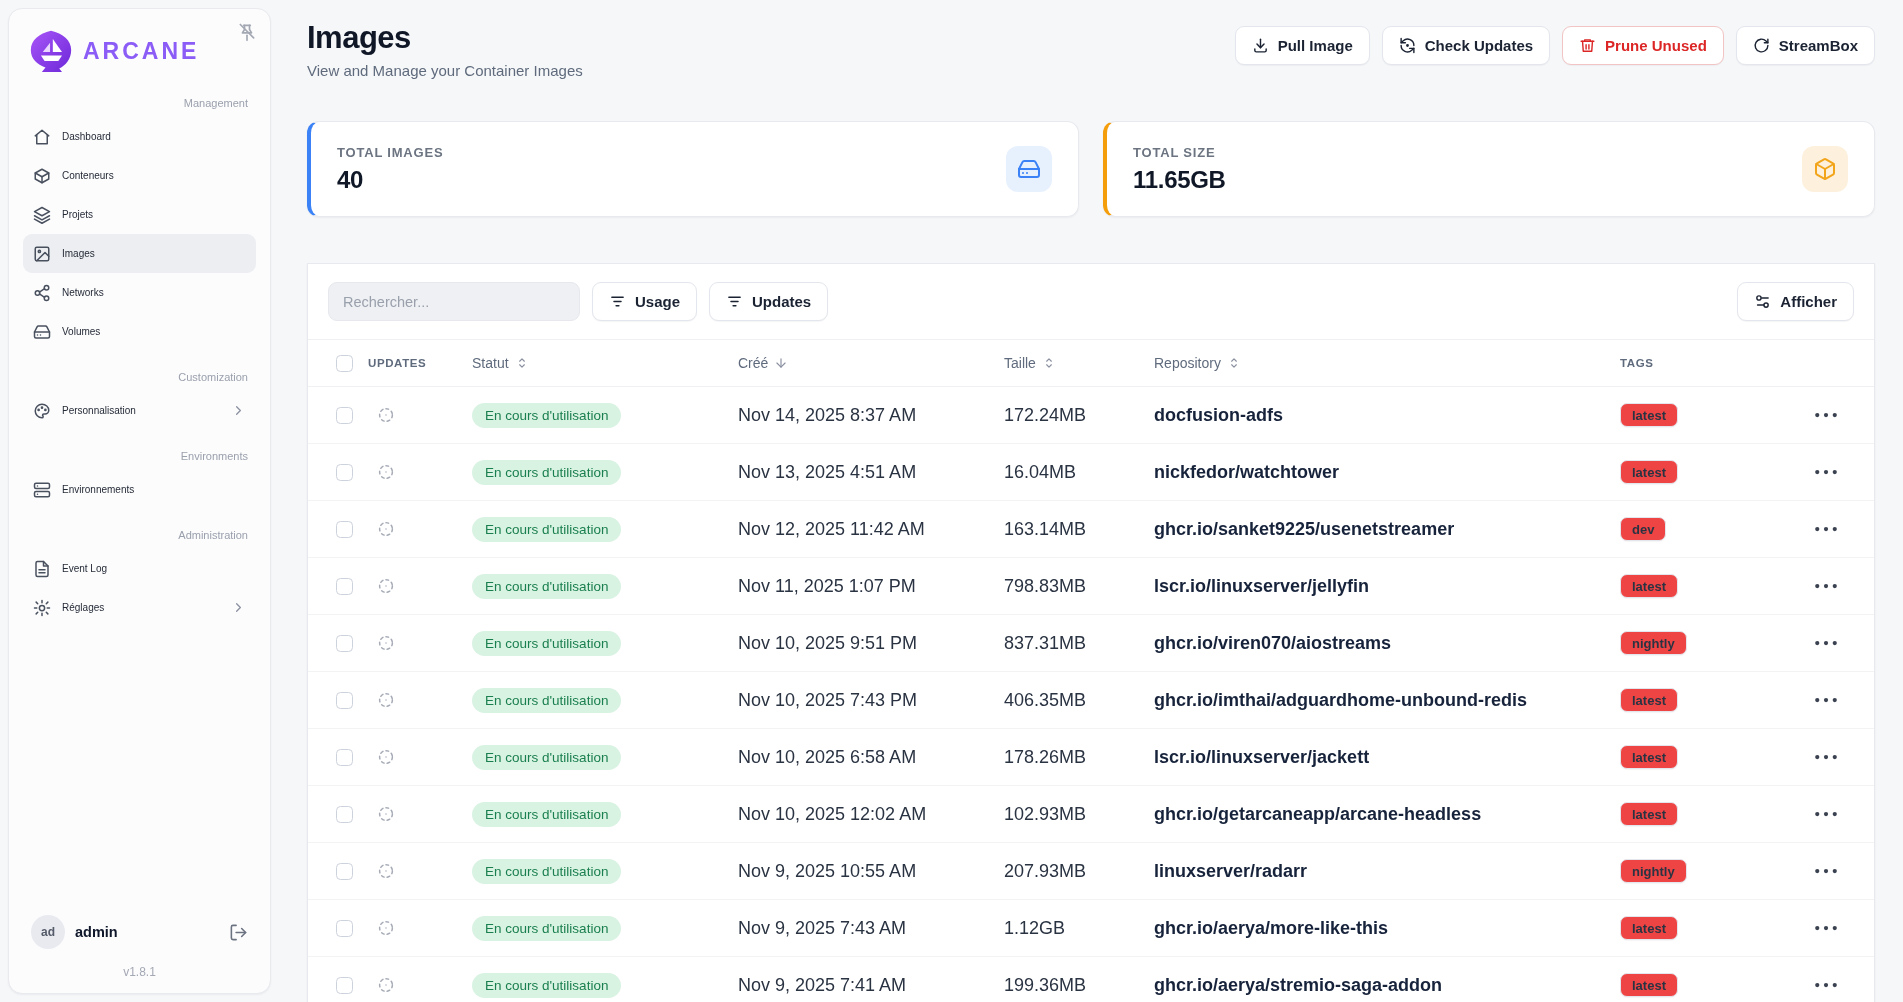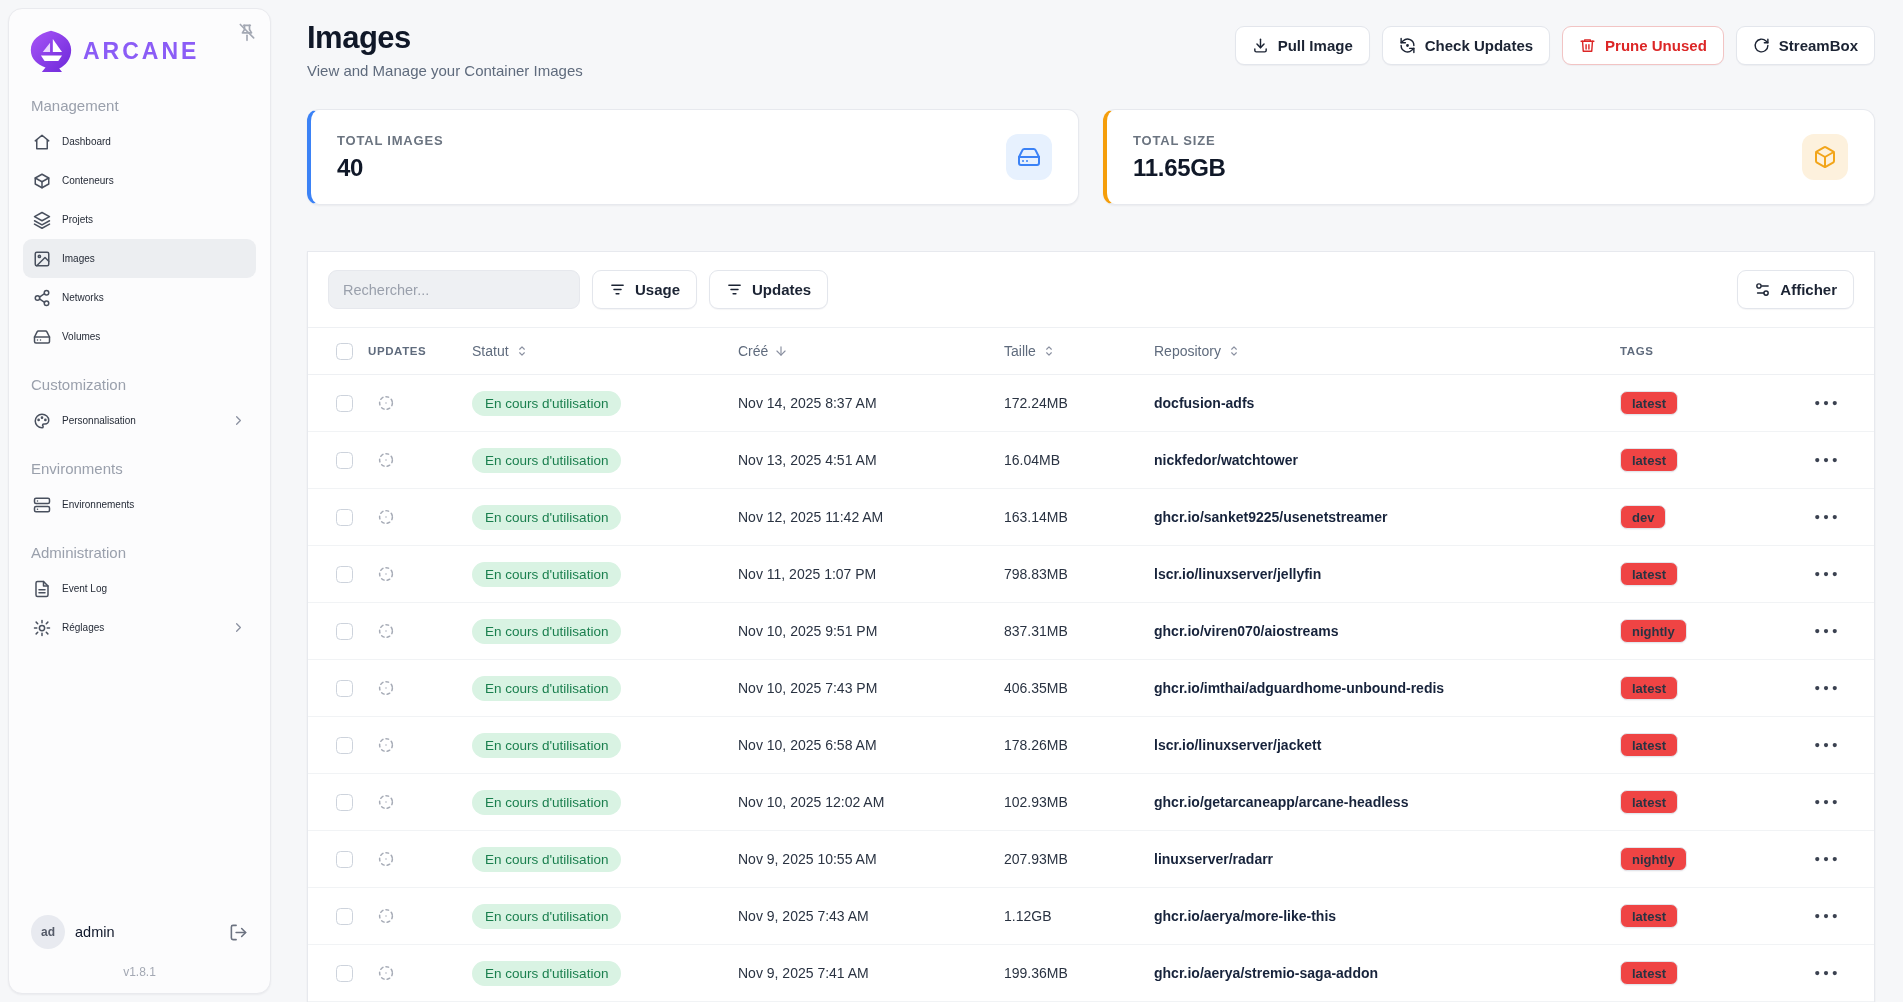--- a/index.html
+++ b/index.html
@@ -17,47 +17,47 @@
   .brand-logo { width:44px; height:44px; flex-shrink:0; }
   .brand-name { font-size:23px; font-weight:800; letter-spacing:3px; color:#8b5cf6; }
   .env-select { margin-top:28px; display:flex; align-items:center; gap:10px; padding:6px 8px; border-radius:10px; cursor:pointer; }
   .env-avatar { width:36px; height:36px; border-radius:9px; background:linear-gradient(135deg,#4aa8f0,#2f7fe8);
     display:flex; align-items:center; justify-content:center; color:#fff; flex-shrink:0; }
   .env-avatar .icon { width:20px; height:20px; }
   .env-name { font-size:14.5px; font-weight:700; line-height:1.2; }
   .env-url { font-size:11.5px; color:#8a90a0; margin-top:1px; }
   .env-chevron { margin-left:auto; width:16px; height:16px; color:#8a90a0; flex-shrink:0; }
   .nav { margin-top:4px; }
-  .section-label { margin:20px 8px 8px; font-size:15px; color:#9aa0ac; font-weight:500; }
+  .section-label { margin:20px 8px 8px; font-size:11px; color:#9aa0ac; font-weight:500;text-align:right; }
   .nav-item { display:flex; align-items:center; gap:11px; height:39px; padding:0 10px; border-radius:9px;
     color:#252b37; font-size:10px; font-weight:500; cursor:pointer; }
   .nav-item.active { background:#eceef1; }
   .nav-icon { width:18px; height:18px; color:#49505e; flex-shrink:0; }
   .nav-chevron { margin-left:auto; width:15px; height:15px; color:#8a90a0; }
   .sidebar-spacer { flex:1; }
   .user-row { display:flex; align-items:center; gap:10px; padding:8px 8px 4px; }
   .user-avatar { width:34px; height:34px; border-radius:50%; background:#e8eaf0; color:#555b69; font-size:12px;
     font-weight:700; display:flex; align-items:center; justify-content:center; }
-  .user-name { font-size:14.5px; font-weight:400; }
+  .user-name { font-size:14.5px; font-weight:700; }
   .logout-btn { margin-left:auto; width:19px; height:19px; color:#6b7280; background:none; border:none; cursor:pointer; }
   .version { text-align:center; font-size:12px; color:#a3a8b3; padding:12px 0 6px; }
 
   
   .main { flex:1; padding:20px 28px 0; overflow:hidden; }
   .page-header { display:flex; align-items:flex-start; justify-content:space-between; }
   .page-title { font-size:31px; font-weight:800; letter-spacing:-.5px; color:#101828; }
   .page-subtitle { margin-top:6px; font-size:15px; color:#5f6b7d; }
   .header-actions { display:flex; gap:12px; margin-top:6px; }
   .btn { display:inline-flex; align-items:center; gap:9px; height:39px; padding:0 16px; background:#fff;
     border:1px solid #e3e6ec; border-radius:9px; font-size:15px; font-weight:600; color:#1b2333; cursor:pointer;
     box-shadow:0 1px 1px rgba(16,24,40,.04); white-space:nowrap; }
   .btn .icon { width:17px; height:17px; }
   .btn-danger { color:#dc2626; border-color:#f2c4c4;justify-content:center; }
 
-  .stats-row { display:flex; gap:24px; margin-top:30px;align-items:center; }
+  .stats-row { display:flex; gap:24px; margin-top:42px;align-items:center; }
   .stat-card { flex:1; display:flex; align-items:center; background:#fff; border:1px solid #e7e9ee;
     border-left:4px solid #3b82f6; border-radius:12px; padding:18px 26px; height:96px;
     box-shadow:0 1px 2px rgba(16,24,40,.05); }
   .stat-label { font-size:13px; font-weight:600; letter-spacing:.8px; color:#6b7480; }
   .stat-value { font-size:24px; font-weight:800; margin-top:6px; letter-spacing:-.3px; color:#101828; }
   .stat-chip { margin-left:auto; width:46px; height:46px; border-radius:12px; display:flex; align-items:center; justify-content:center; }
   .stat-chip .icon { width:24px; height:24px; }
   .chip-blue { background:#e7f1fe; color:#3b82f6; }
   .chip-orange { background:#fdf1dd; color:#f2a51a; }
 
@@ -75,21 +75,21 @@
   .th.sortable { cursor:pointer; }
   .th.upper { font-size:11.5px; font-weight:600; letter-spacing:.6px; }
   .sort-icon { width:14px; height:14px; color:#8a90a0; flex-shrink:0; }
   .trow { height:57px; border-bottom:1px solid #f1f3f5; }
   .c-check { display:flex; justify-content:center; }
   .checkbox { width:17px; height:17px; border:1.5px solid #cdd3dc; border-radius:4.5px; background:#fff; display:block; cursor:pointer; }
   .c-upd { display:flex; padding-left:9px; }
   .spin-icon { width:18px; height:18px; color:#a6abb6; }
   .badge-status { display:inline-block; background:#d9f3e3; color:#1a7f4e; font-size:13.5px; font-weight:500;
     padding:5px 13px; border-radius:999px; white-space:nowrap; }
-  .cell { font-size:14px; color:#2a3342; white-space:nowrap; overflow:hidden; text-overflow:ellipsis; }
+  .cell { font-size:18px; color:#2a3342; white-space:nowrap; overflow:hidden; text-overflow:ellipsis; }
   .c-repo { font-weight:600; color:#17233b; }
   .badge-tag { display:inline-block; border:1px solid #e3e6ec; border-radius:7px; padding:3.5px 11px; font-size:13px;
     font-weight:600; color:#2a3342; background:#ef4444; box-shadow:0 1px 1px rgba(16,24,40,.04); }
   .c-actions { display:flex; justify-content:center; }
   .dots { width:30px; height:30px; border:none; background:none; color:#3a4150; cursor:pointer; border-radius:7px; }
 </style>
 </head>
 <body>
 
 <aside class="sidebar">

